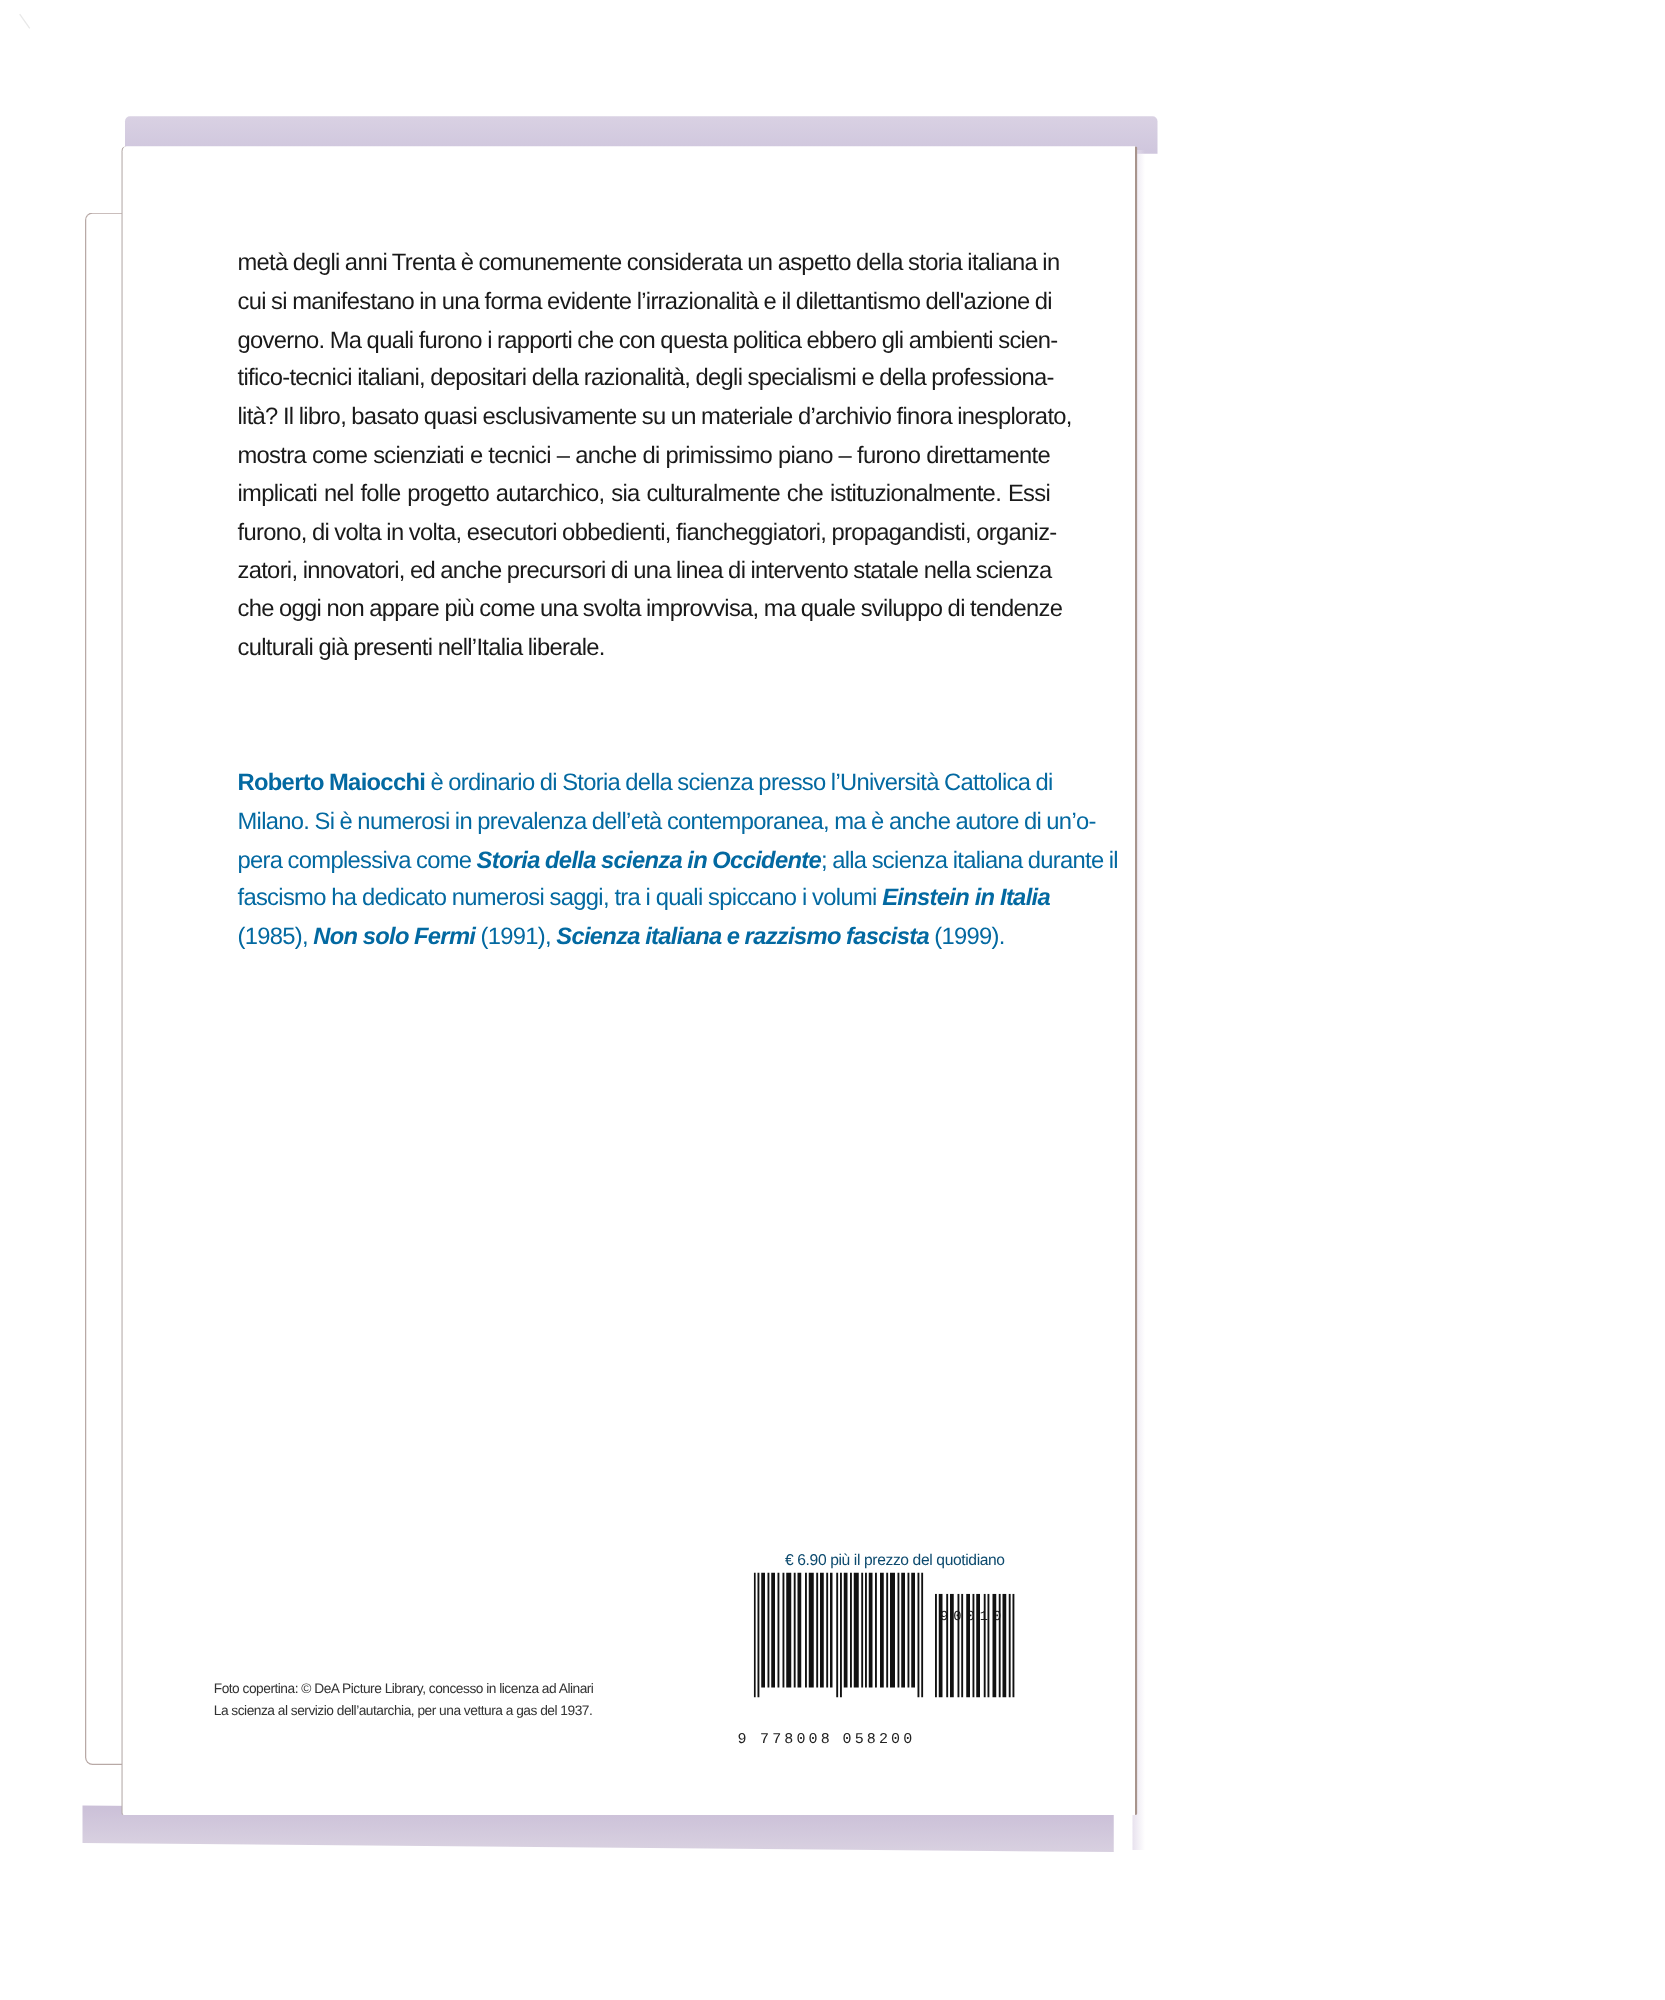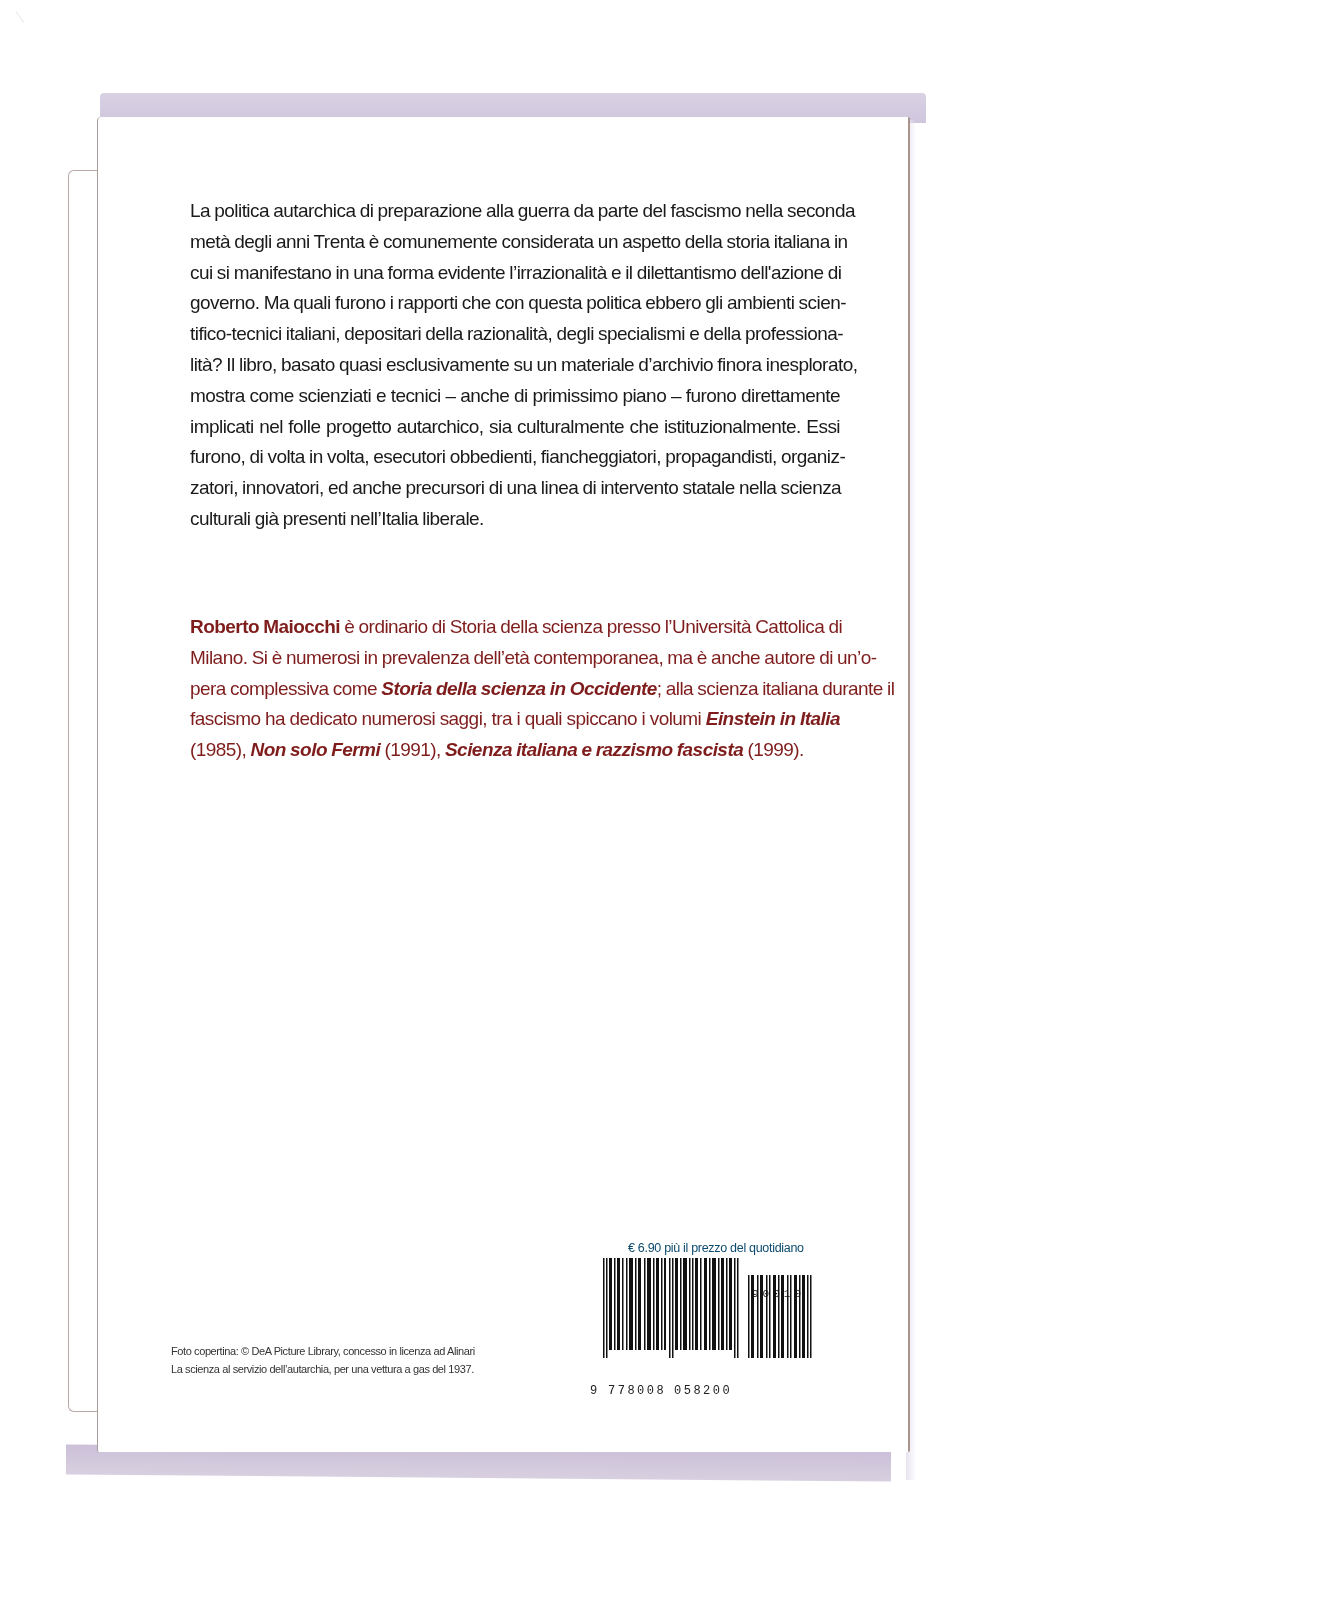--- a/index.html
+++ b/index.html
@@ -28,21 +28,21 @@
   }
   .text-block {
     position: absolute; left: 190px; top: 196px; width: 650px;
     font-family: "Liberation Sans Narrow", "Liberation Sans", sans-serif;
     font-size: 19px; line-height: 30.8px; color: #1a1a1a; text-align: justify;
     letter-spacing: -0.55px; word-spacing: -0.5px;
   }
   .line { display: block; text-align: justify; text-align-last: justify; white-space: nowrap; }
   .line.last { text-align-last: left; }
   .bio { position: absolute; left: 190px; top: 612px; width: 650px;
-    font-family: "Liberation Sans", sans-serif; font-size: 19px; line-height: 30.8px; color: #7f1d1d;
+    font-family: "Liberation Sans", sans-serif; font-size: 19px; line-height: 30.8px; color: #0369a1;
     letter-spacing: -0.55px; word-spacing: -0.5px; }
   .bio b { font-weight: bold; }
   .bio i { font-style: italic; font-weight: bold; }
   .credit { position: absolute; left: 171px; top: 1342px; font-size: 11px; line-height: 18px; color: #333;
     letter-spacing: -0.4px; }
   .price { position: absolute; left: 628px; top: 1241px; font-size: 12.5px; color: #0c4a6e; letter-spacing: -0.3px; }
   .barcode-main { position: absolute; left: 603px; top: 1258px; width: 136px; height: 100px; }
   .barcode-addon { position: absolute; left: 748px; top: 1275px; width: 64px; height: 83px; }
   .bc-num { position: absolute; font-family: "Liberation Mono", monospace; font-size: 12px; color: #222; letter-spacing: 2.5px; margin-top: 27px; }
 </style>
@@ -51,30 +51,30 @@
 
 <div class="scan-mark"></div>
 <div class="shadow-top"></div>
 <div class="flap"></div>
 <div class="shadow-right"></div>
 <div class="shadow-bottom"></div>
 
 <div class="cover"></div>
 
 <div class="text-block">
-  <span class="line">La politica autarchica di preparazione alla guerra da parte del fascismo nella seconda</span>
   <span class="line">metà degli anni Trenta è comunemente considerata un aspetto della storia italiana in</span>
   <span class="line">cui si manifestano in una forma evidente l’irrazionalità e il dilettantismo dell'azione di</span>
   <span class="line">governo. Ma quali furono i rapporti che con questa politica ebbero gli ambienti scien-</span>
   <span class="line">tifico-tecnici italiani, depositari della razionalità, degli specialismi e della professiona-</span>
   <span class="line">lità? Il libro, basato quasi esclusivamente su un materiale d’archivio finora inesplorato,</span>
   <span class="line">mostra come scienziati e tecnici – anche di primissimo piano – furono direttamente</span>
   <span class="line">implicati nel folle progetto autarchico, sia culturalmente che istituzionalmente. Essi</span>
   <span class="line">furono, di volta in volta, esecutori obbedienti, fiancheggiatori, propagandisti, organiz-</span>
   <span class="line">zatori, innovatori, ed anche precursori di una linea di intervento statale nella scienza</span>
+  <span class="line">che oggi non appare più come una svolta improvvisa, ma quale sviluppo di tendenze</span>
   <span class="line last">culturali già presenti nell’Italia liberale.</span>
 </div>
 
 <div class="bio text-block" style="top:612px;">
   <span class="line"><b>Roberto Maiocchi</b><span> è ordinario di Storia della scienza presso l’Università Cattolica di</span></span>
   <span class="line">Milano. Si è numerosi in prevalenza dell’età contemporanea, ma è anche autore di un’o-</span>
   <span class="line"><span>pera complessiva come </span><i>Storia della scienza in Occidente</i><span>; alla scienza italiana durante il</span></span>
   <span class="line"><span>fascismo ha dedicato numerosi saggi, tra i quali spiccano i volumi </span><i>Einstein in Italia</i></span>
   <span class="line last"><span>(1985), </span><i>Non solo Fermi</i><span> (1991), </span><i>Scienza italiana e razzismo fascista</i><span> (1999).</span></span>
 </div>

